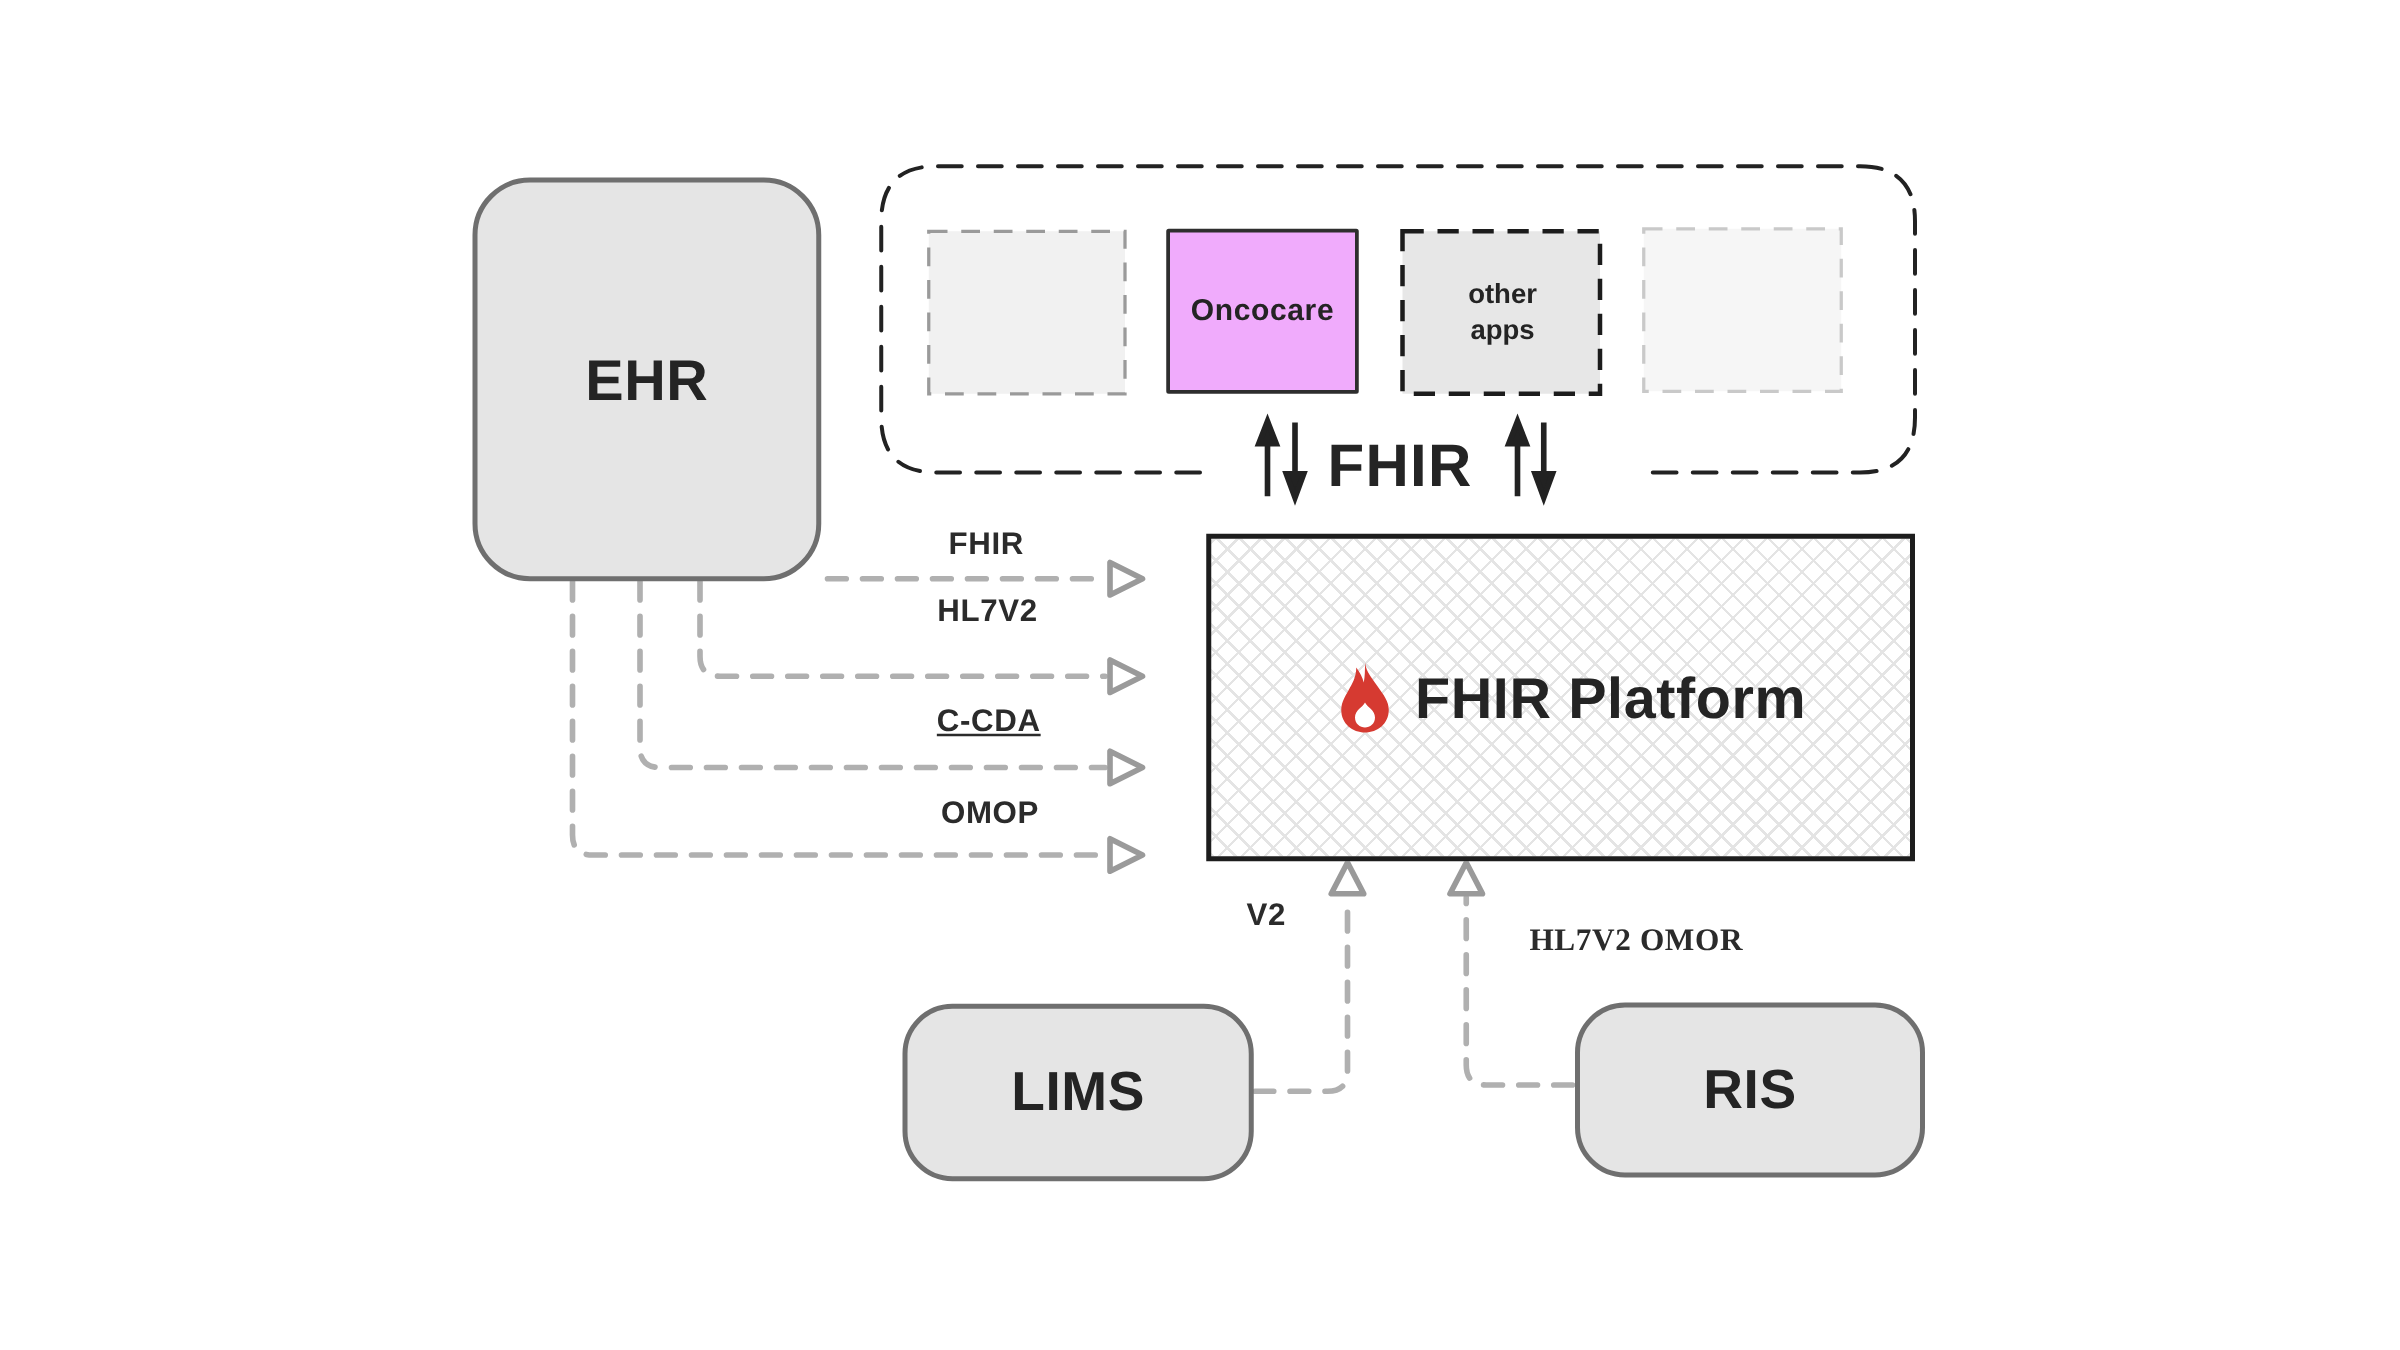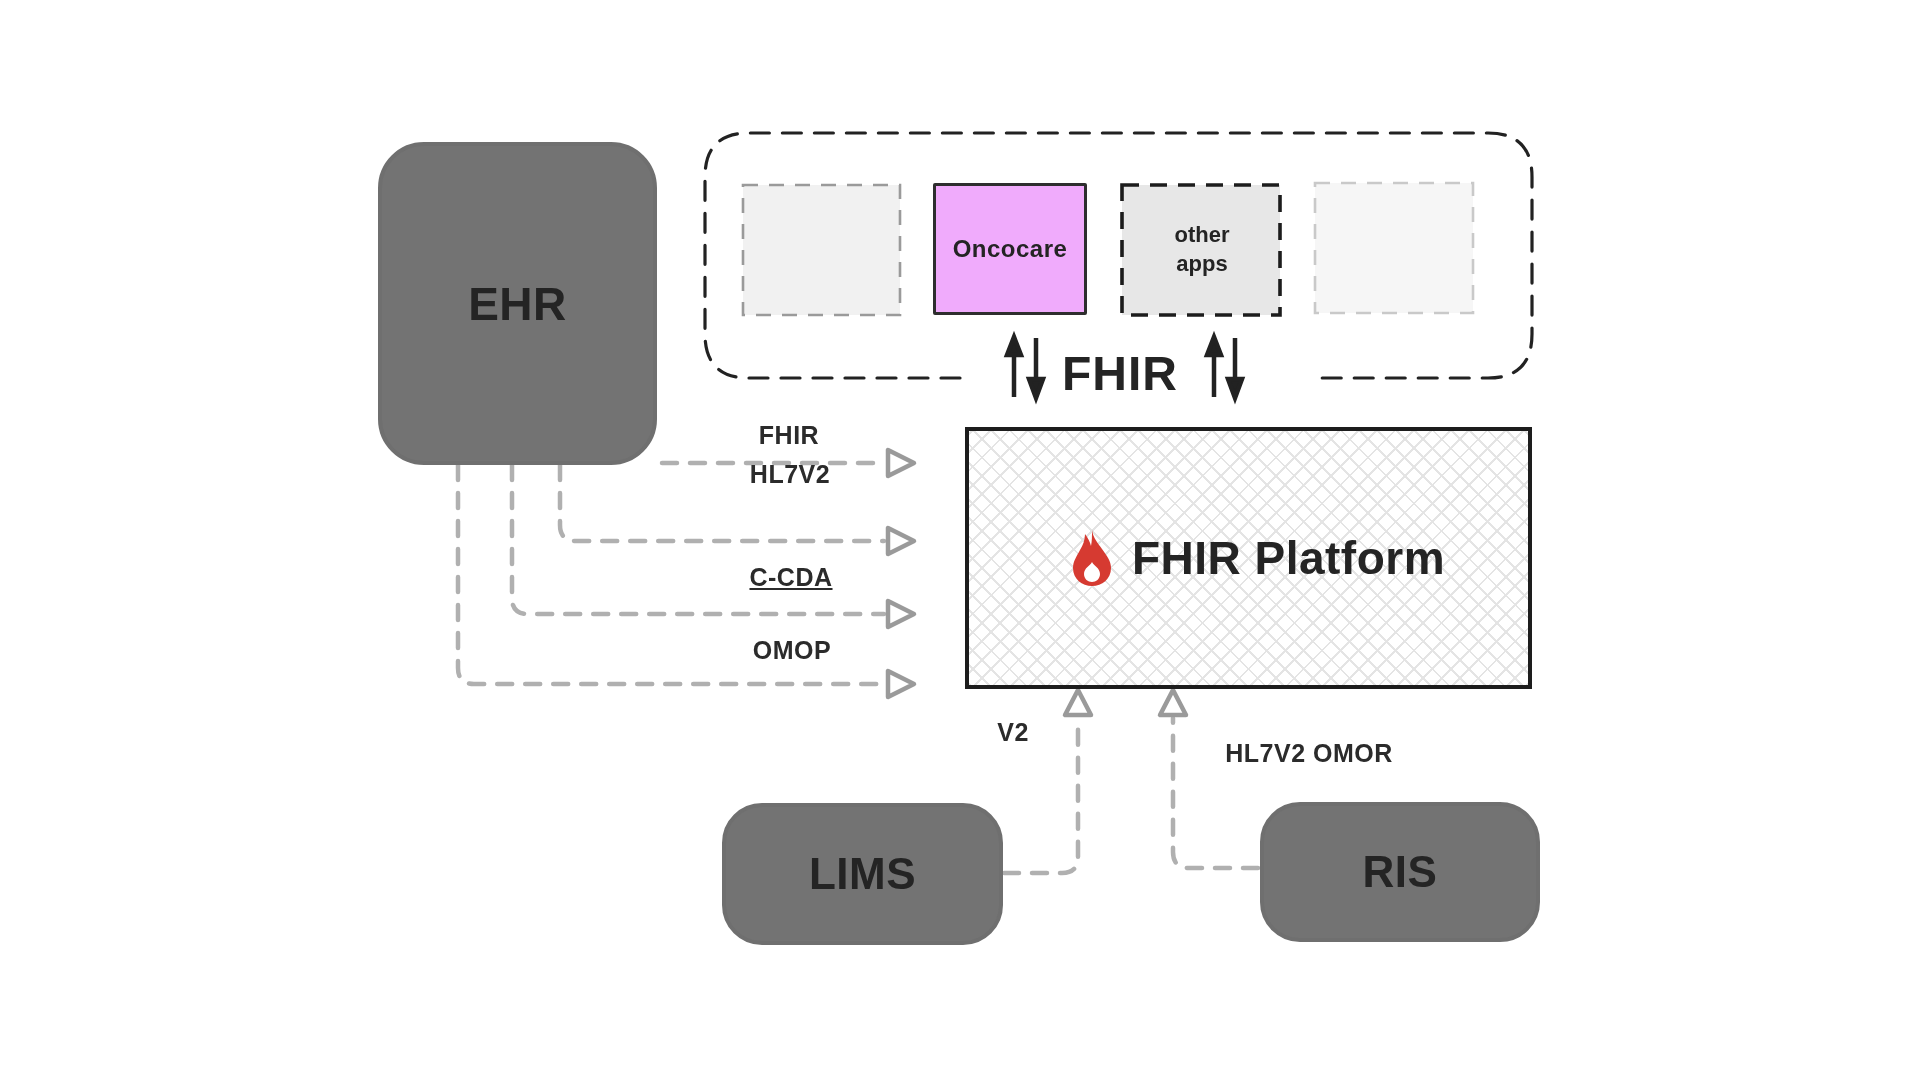--- a/index.html
+++ b/index.html
@@ -20,21 +20,21 @@
     left: 0; top: 0;
     width: 1920px;
     height: 1080px;
   }
   .node {
     position: absolute;
     display: flex;
     align-items: center;
     justify-content: center;
     box-sizing: border-box;
-    background: #737373;
+    background: #e5e5e5;
     color: #242424;
     font-weight: bold;
     letter-spacing: 0.5px;
   }
   .node-rounded {
     border: 4px solid #6f6f6f;
     border-radius: 46px;
   }
   .ehr-node   { left: 378px; top: 142px; width: 279px; height: 323px; font-size: 46px; }
   .lims-node  { left: 722px; top: 803px; width: 281px; height: 142px; font-size: 44px; border-radius: 40px; }
@@ -79,25 +79,25 @@
 
   .conn-label {
     position: absolute;
     font-size: 25px;
     font-weight: bold;
     color: #2b2b2b;
     text-align: center;
     letter-spacing: 0.5px;
   }
   .lbl-fhir  { left: 714px; top: 421px; width: 150px; }
-  .lbl-hl7v2 { left: 715px; top: 460px; width: 150px; }
+  .lbl-hl7v2 { left: 715px; top: 475px; width: 150px; }
   .lbl-ccda  { left: 716px; top: 563px; width: 150px; text-decoration: underline; }
   .lbl-omop  { left: 717px; top: 636px; width: 150px; }
   .lbl-v2    { left: 963px; top: 718px; width: 100px; }
-  .lbl-omor  { left: 1204px; top: 739px; width: 210px; }
+  .lbl-omor  { left: 1204px; top: 739px; width: 210px; font-family: Liberation Serif, serif; }
 
   .flame { width: 44px; height: 58px; flex: 0 0 auto; }
 </style>
 </head>
 <body>
 
 <div class="canvas">
 
   <svg class="overlay" viewBox="0 0 1920 1080" xmlns="http://www.w3.org/2000/svg">
 

